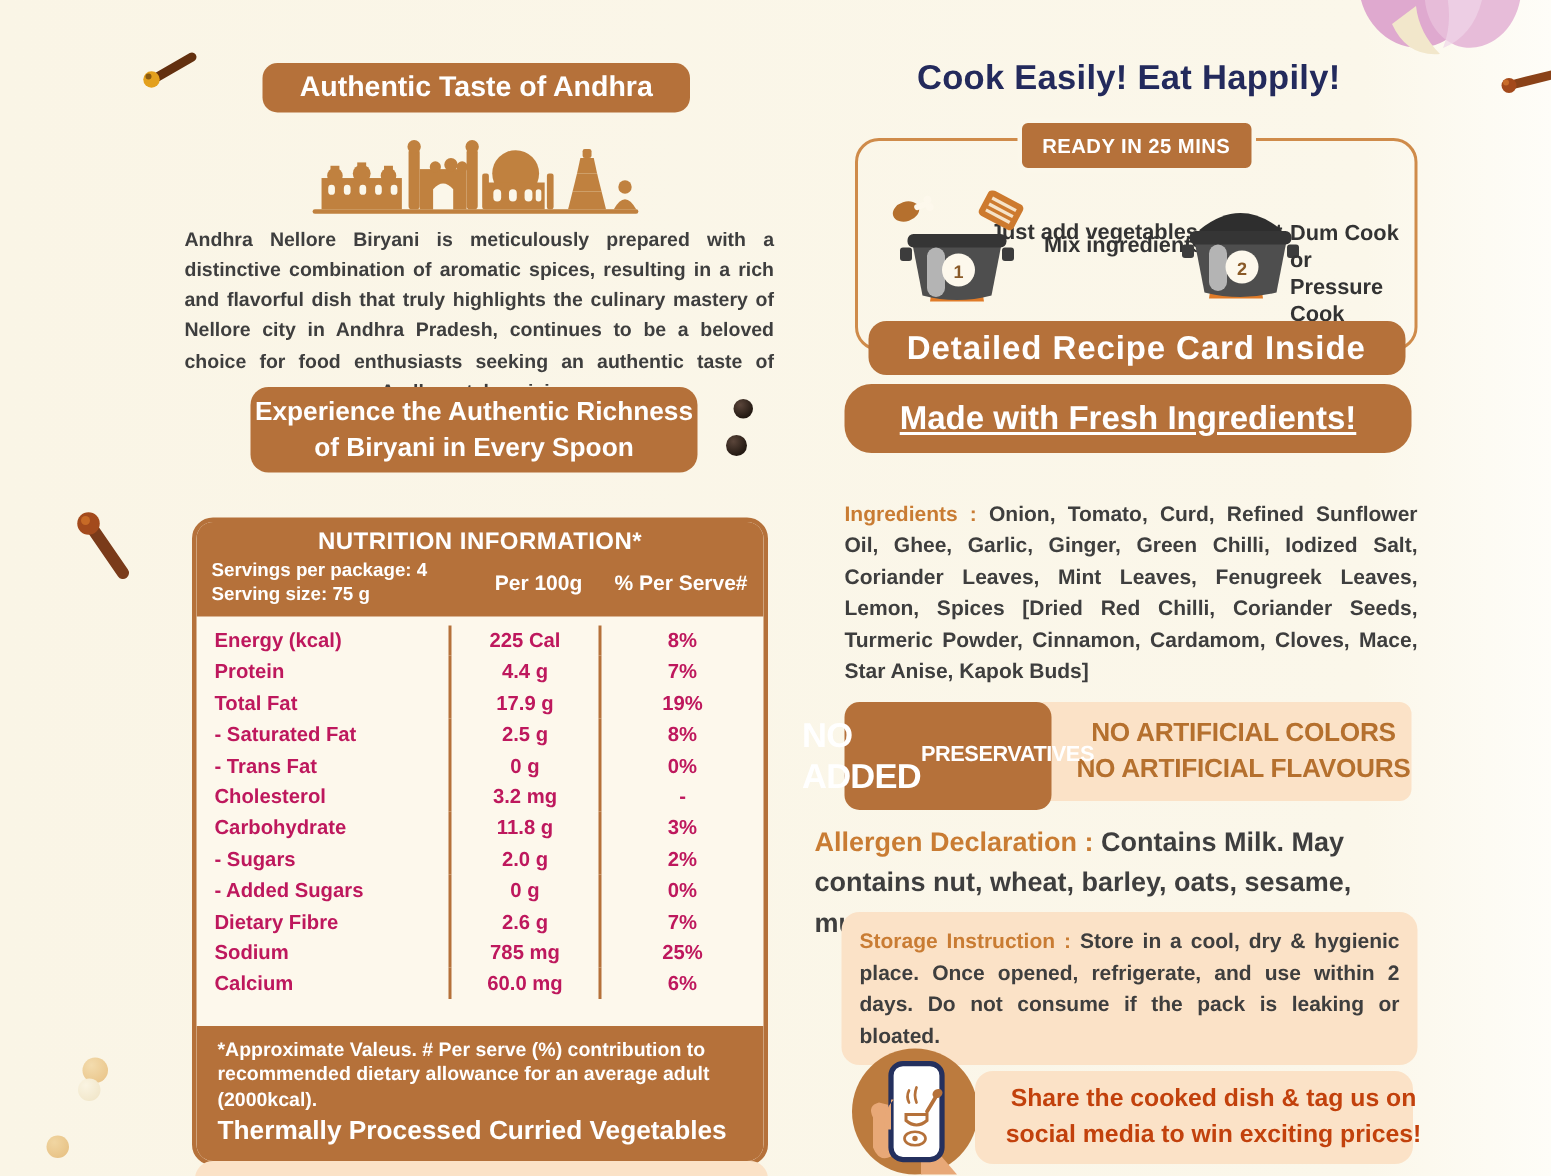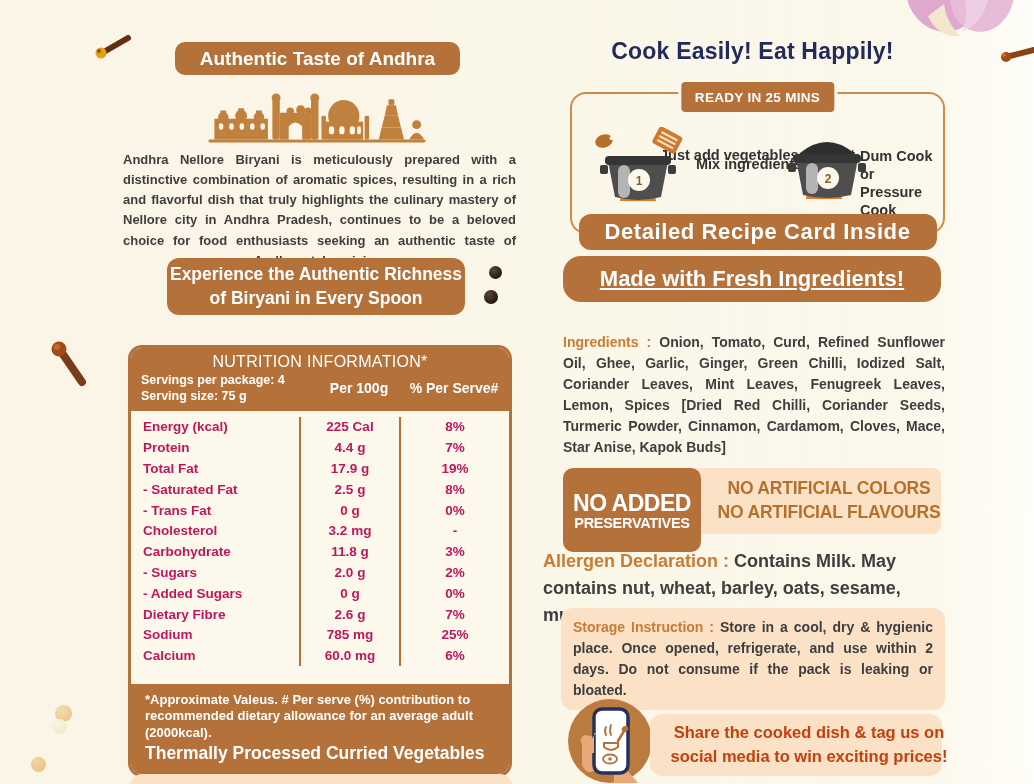--- a/index.html
+++ b/index.html
@@ -22,21 +22,21 @@
   #experience-badge{left:167px;top:258px;width:298px;height:57px;border-radius:12px;
     font-size:17.5px;line-height:1.35;}
   .pepper{border-radius:50%;background:radial-gradient(circle at 35% 30%,#5a453a,#241a13 70%);}
   #pepper1{left:489px;top:266px;width:13px;height:13px;}
   #pepper2{left:484px;top:290px;width:14px;height:14px;}
 
   
   #nutrition{left:128px;top:345px;width:384px;border-radius:14px;overflow:hidden;
     background:#fdf8ec;border:3px solid #b5713a;box-sizing:border-box;}
   .nheader{background:#b5713a;color:#fff;padding:5px 10px 6px 10px;}
-  .ntitle{text-align:center;font-size:16px;font-weight:normal;letter-spacing:.3px;}
+  .ntitle{text-align:center;font-size:16px;font-weight:bold;letter-spacing:.3px;}
   .nhead-row{display:flex;align-items:center;margin-top:1px;}
   .nserv{width:168px;font-size:12.5px;font-weight:bold;line-height:1.3;}
   .nh{font-size:14px;font-weight:bold;text-align:center;}
   .c1h{width:100px;}
   .c2h{flex:1;}
   #nutrition-rows{padding:6px 0 6px 0;}
   .nrow{display:flex;align-items:center;height:20.8px;}
   .ncell{font-size:13.5px;font-weight:600;color:#be185d;}
   .ncell.c0{width:156px;padding-left:12px;border-right:2px solid #b5713a;height:100%;
     display:flex;align-items:center;}
@@ -60,22 +60,22 @@
   #pot1{left:10px;top:33px;}
   #step1-label{left:124px;top:62px;width:120px;font-size:14.5px;font-weight:bold;color:#333;}
   #pot2{left:208px;top:33px;}
   #step2-label{left:288px;top:53px;width:90px;font-size:14.5px;font-weight:bold;color:#333;line-height:1.25;}
   #recipe-badge{left:50%;transform:translateX(-50%);bottom:-18px;width:358px;height:36px;
     border-radius:12px;font-size:22px;letter-spacing:.6px;white-space:nowrap;}
   #fresh-badge{left:563px;top:256px;width:378px;height:46px;border-radius:18px;font-size:22px;text-decoration:underline;}
   #ingredients{left:563px;top:332px;width:382px;font-size:14px;line-height:1.5;color:#3e3e3e;
     font-weight:bold;text-align:justify;margin:0;}
   #no-added{left:563px;top:468px;width:378px;height:66px;display:flex;}
-  #no-added-brown{width:138px;height:84px;border-radius:10px;background:#b5713a;color:#fff;
-    display:flex;flex-direction:column;justify-content:center;align-items:center;z-index:2;}
+  #no-added-brown{width:138px;height:72px;border-radius:10px;background:#b5713a;color:#fff;
+    display:flex;flex-direction:row;justify-content:center;align-items:center;z-index:2;}
   #no-added-l1{font-size:23px;font-weight:bold;letter-spacing:-.5px;}
   #no-added-l2{font-size:14.5px;font-weight:bold;letter-spacing:-.3px;margin-top:-2px;}
   #no-artificial{flex:1;background:#fbe2c7;border-radius:0 8px 8px 0;margin-left:-6px;
     display:flex;flex-direction:column;justify-content:center;padding-left:22px;align-items:center;}
   .no-art-line{color:#b5702e;font-size:17.5px;font-weight:bold;letter-spacing:-.2px;line-height:1.35;}
   #allergen{left:543px;top:548px;width:382px;font-size:18px;line-height:1.5;color:#3e3e3e;
     font-weight:bold;margin:0;}
   #storage{left:561px;top:608px;width:384px;box-sizing:border-box;padding:9px 12px;
     font-size:14px;line-height:1.5;color:#3e3e3e;font-weight:bold;text-align:justify;}
   #share-circle{left:568px;top:697px;width:84px;height:87px;}

